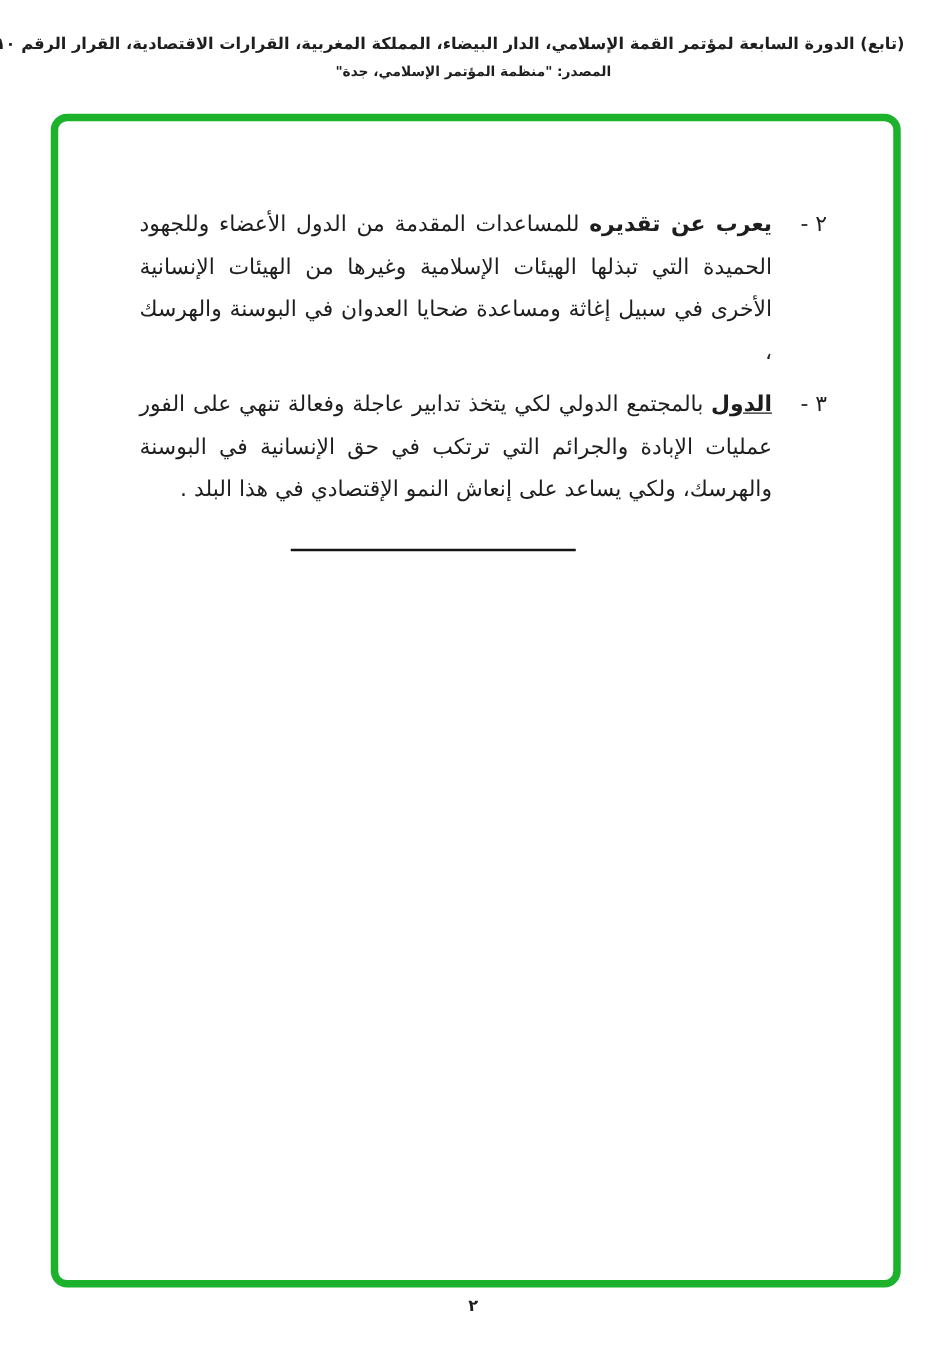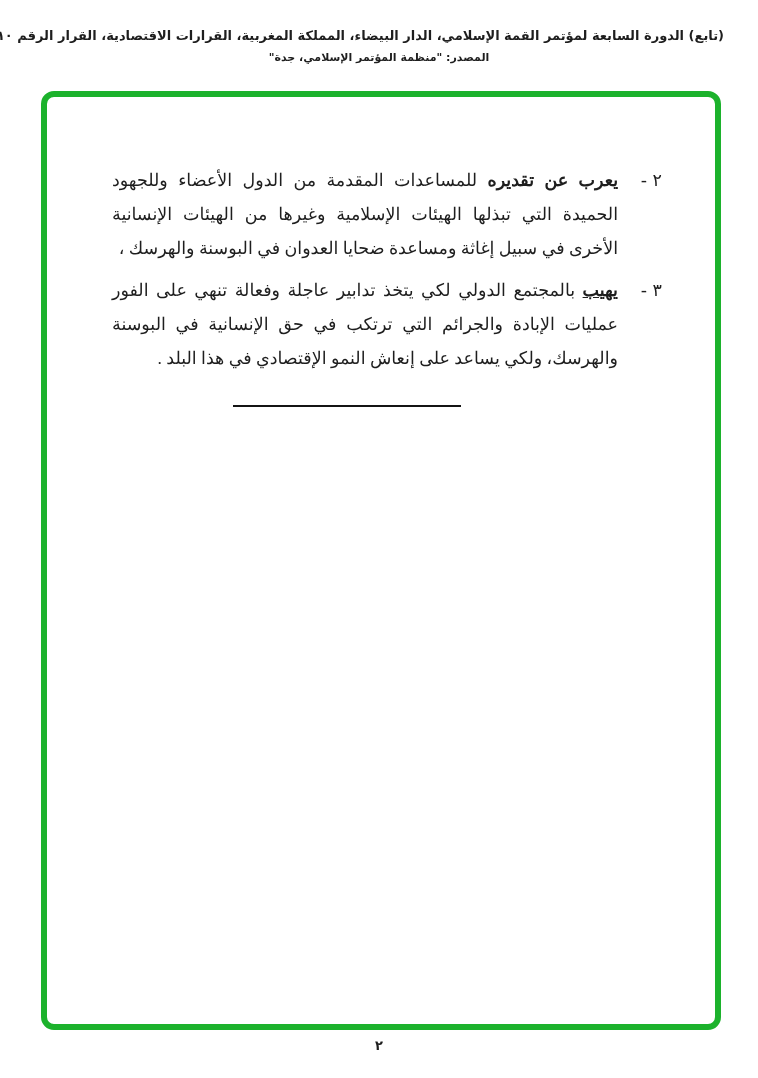--- a/index.html
+++ b/index.html
@@ -59,21 +59,20 @@
   }
   .marker {
     flex: 0 0 34px;
     white-space: nowrap;
   }
   .ptext {
     margin: 0;
     flex: 1;
     text-align: justify;
     text-align-last: right;
-    font-family: Liberation Serif, serif;
   }
   .lead-bold { font-weight: bold; }
   .lead-underline { font-weight: bold; text-decoration: underline; }
   .divider {
     width: 228px;
     height: 2px;
     background: #141414;
     margin: 30px 201px 0 0;
   }
   .page-footer {
@@ -103,21 +102,21 @@
         <span class="marker">٢ -</span>
         <p class="ptext">
           <span class="lead-bold">يعرب عن تقديره</span>
           <span>للمساعدات المقدمة من الدول الأعضاء وللجهود الحميدة التي تبذلها الهيئات الإسلامية وغيرها من الهيئات الإنسانية الأخرى في سبيل إغاثة ومساعدة ضحايا العدوان في البوسنة والهرسك ،</span>
         </p>
       </div>
 
       <div class="para">
         <span class="marker">٣ -</span>
         <p class="ptext">
-          <span class="lead-underline">يهيب</span>
+          <span class="lead-underline">الدول</span>
           <span>بالمجتمع الدولي لكي يتخذ تدابير عاجلة وفعالة تنهي على الفور عمليات الإبادة والجرائم التي ترتكب في حق الإنسانية في البوسنة والهرسك، ولكي يساعد على إنعاش النمو الإقتصادي في هذا البلد .</span>
         </p>
       </div>
 
       <div class="divider"></div>
 
     </div>
   </div>
 
   <footer class="page-footer">

